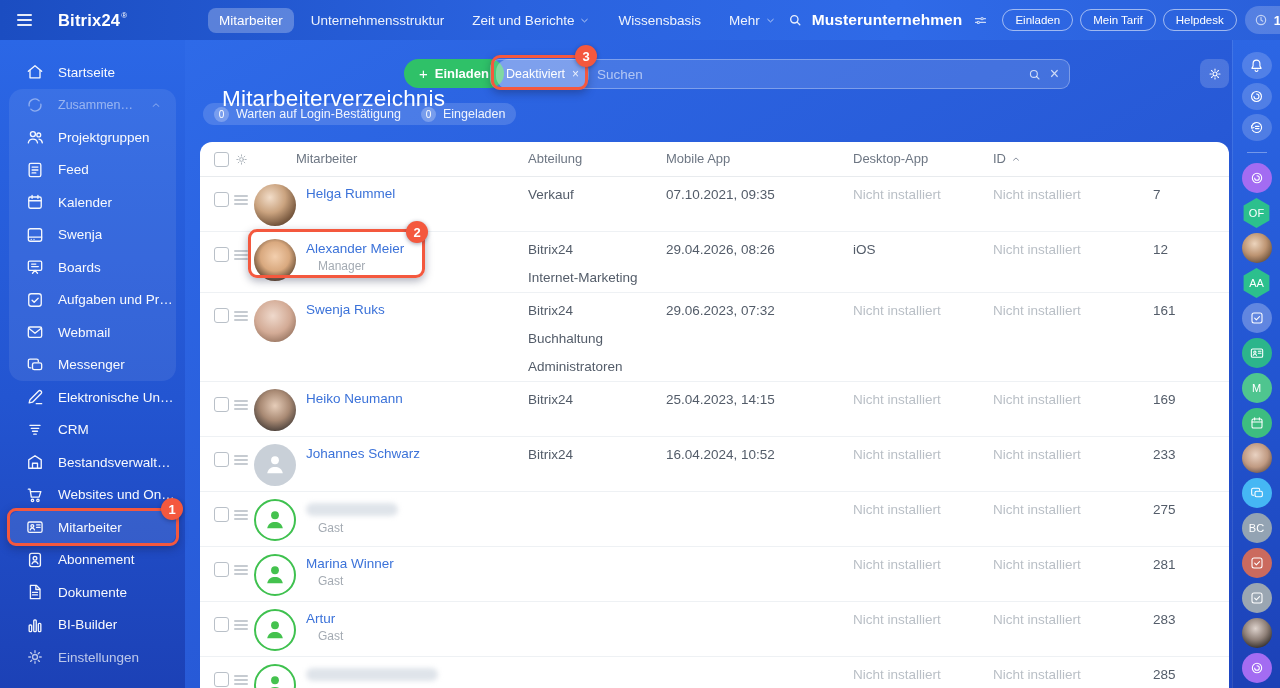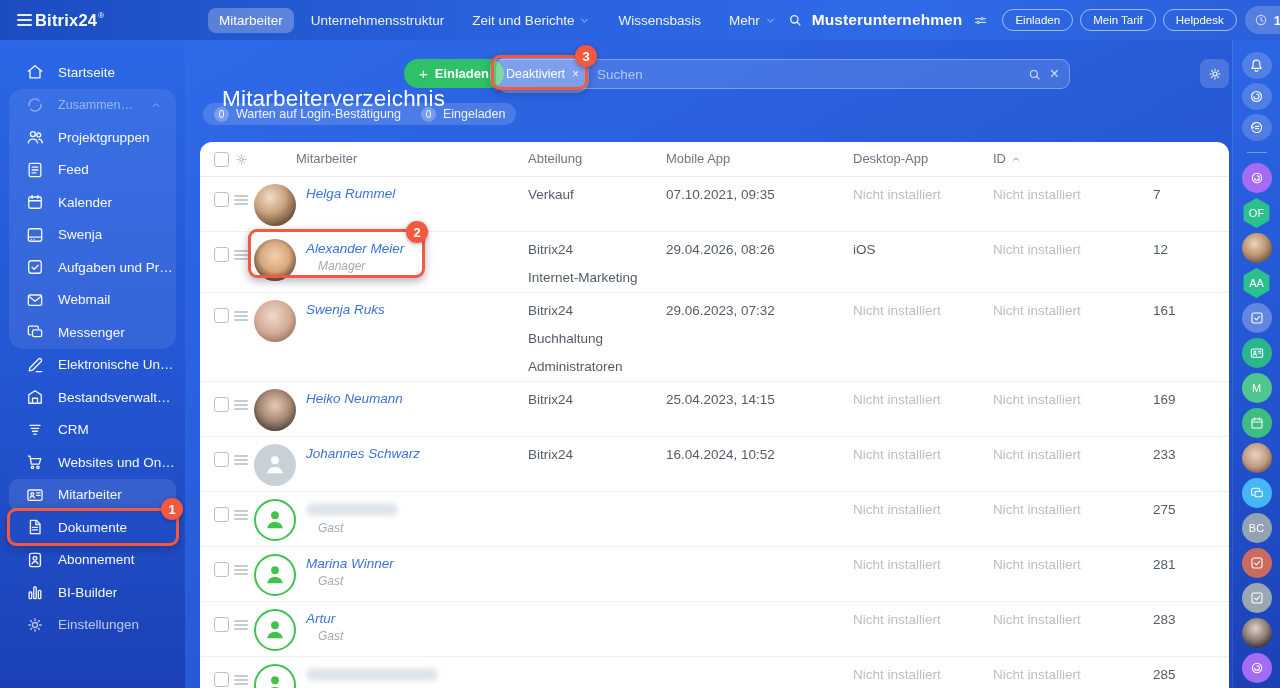--- a/index.html
+++ b/index.html
@@ -11,21 +11,21 @@
     -webkit-font-smoothing: antialiased;
   }
   svg { display:block; }
 
   
   .topbar{
     position:absolute; left:0; top:0; width:1280px; height:40px;
     background:linear-gradient(90deg,#1b4dc1 0%,#2a62de 40%,#2f6ae8 70%,#2a60da 100%);
     display:flex; align-items:center; color:#fff; z-index:5;
   }
-  .tb-left{ width:185px; display:flex; align-items:center; gap:3px; padding-left:17px; flex:0 0 auto;}
+  .tb-left{ width:185px; display:flex; align-items:center; gap:26px; padding-left:17px; flex:0 0 auto;}
   .burger{ display:flex; flex-direction:column; gap:3.5px; cursor:pointer; }
   .burger i{ display:block; width:15px; height:1.8px; background:rgba(255,255,255,.9); border-radius:1px;}
   .logo{ font-size:16.5px; font-weight:700; letter-spacing:.2px; white-space:nowrap;}
   .logo sup{ font-size:8px; font-weight:400; vertical-align:8px; margin-left:1px;}
   .tb-tabs{ display:flex; align-items:center; gap:6px; margin-left:23px;}
   .tab{ display:flex; align-items:center; gap:5px; padding:5px 11px; border-radius:8px;
         font-size:13.5px; color:rgba(255,255,255,.92); cursor:pointer; white-space:nowrap;}
   .tab.active{ background:rgba(255,255,255,.26); color:#fff;}
   .tab svg{ opacity:.8;}
   .tb-right{ margin-left:auto; display:flex; align-items:center; gap:8px; padding-right:12px;}
@@ -66,21 +66,21 @@
     z-index:1;
   }
   .page-title{ position:absolute; left:37px; top:59px; transform:translateY(-50%);
     font-size:22.5px; font-weight:400; color:#fff; letter-spacing:.2px;}
   .btn-invite{ position:absolute; left:219px; top:19px; height:29px; border-radius:16px;
     background:#2fc168; color:#fff; display:flex; align-items:center; gap:7px; padding:0 15px;
     font-size:13px; font-weight:600; cursor:pointer; border:none;}
   .hd-search{ position:absolute; left:305px; top:19px; width:580px; height:30px;
     background:rgba(255,255,255,.13); border:1px solid rgba(255,255,255,.3); border-radius:9px;
     display:flex; align-items:center; padding:0 10px 0 5px;}
-  .chip{ background:rgba(255,255,255,.3); border-radius:13px; height:37px; display:flex;
+  .chip{ background:rgba(255,255,255,.3); border-radius:13px; height:30px; display:flex;
     align-items:center; gap:7px; padding:0 10px; color:#fff; font-size:12.5px; cursor:pointer; flex:0 0 auto;}
   .chip .x{ font-size:12px; opacity:.85; cursor:pointer;}
   .hd-search input{ flex:1; background:transparent; border:none; outline:none; color:#fff;
     font-size:13.5px; padding:0 8px; font-family:inherit;}
   .hd-search input::placeholder{ color:rgba(255,255,255,.58);}
   .hd-search .sic{ display:flex; align-items:center; gap:8px; color:rgba(255,255,255,.75);}
   .hd-search .sic .x2{ font-size:16px; line-height:1; cursor:pointer;}
   .btn-gear{ position:absolute; left:1015px; top:19px; width:29px; height:29px; border-radius:8px;
     background:rgba(255,255,255,.17); display:flex; align-items:center; justify-content:center;
     color:#fff; cursor:pointer;}
@@ -109,21 +109,21 @@
   .drag i{ display:block; width:14px; height:1.6px; background:#c6cbd1; border-radius:1px;}
   .empcell{ display:flex; gap:10px; padding-top:5px;}
   .avatar{ width:42px; height:42px; border-radius:50%; flex:0 0 auto; margin-top:2px;
     display:flex; align-items:center; justify-content:center;}
   .av-guest{ background:#fff; border:2px solid #3fc14f; color:#44c24e;}
   .av-sil{ background:#c9d0d8; color:#fff;}
   .av-f1{ background:radial-gradient(circle at 38% 32%, #f2ddc9 0%, #caa37f 40%, #7a5a40 72%, #47342a 100%);}
   .av-m1{ background:radial-gradient(circle at 50% 42%, #f3cfae 0%, #d9a97f 45%, #5f4630 78%, #2f2418 100%);}
   .av-f2{ background:radial-gradient(circle at 45% 38%, #efd9cc 0%, #d3ab96 50%, #8f6d59 85%, #6b5244 100%);}
   .av-m2{ background:radial-gradient(circle at 50% 40%, #e6cdb9 0%, #a98a74 45%, #4a403a 80%, #2c2723 100%);}
-  .nameblock{ padding-top:3px; min-width:0;font-style:italic;}
+  .nameblock{ padding-top:3px; min-width:0;}
   .pname{ font-size:13.5px; color:#3b72d9; cursor:pointer; line-height:18px; white-space:nowrap;}
   .psub{ font-size:12px; color:#a4abb3; line-height:17px;margin-left:12px;}
   .blurbar{ display:inline-block; height:13px; border-radius:7px; background:#dfe4ea;
     filter:blur(2.5px); margin-top:3px;}
   .cell{ font-size:13.5px; color:#535c69; line-height:28px; padding-top:4px; white-space:nowrap;}
   .cell.muted{ color:#b9bfc6;}
   .sorticon{ color:#8b93a0;}
 
   
   .rail{ position:absolute; left:1232px; top:40px; width:48px; height:648px;
@@ -283,20 +283,29 @@
           <svg viewBox="0 0 24 24" width="20" height="20" fill="none" stroke="currentColor" stroke-width="1.6" stroke-linecap="round" stroke-linejoin="round">
             <rect x="4" y="4.5" width="16" height="15" rx="2.5"></rect>
             <path d="M4 14.5h16M7.5 17.2h.01M10.8 17.2h.01"></path>
           </svg>
         </span>
         <span class="side-label">Swenja</span>
       </div>
       <div class="side-item">
         <span class="side-ico">
           <svg viewBox="0 0 24 24" width="20" height="20" fill="none" stroke="currentColor" stroke-width="1.6" stroke-linecap="round" stroke-linejoin="round">
+            <rect x="4" y="5" width="16" height="11" rx="1.5"></rect>
+            <path d="m9 19.5 3-3.5 3 3.5M8 8.5h5M8 11.5h8"></path>
+          </svg>
+        </span>
+        <span class="side-label">Boards</span>
+      </div>
+      <div class="side-item">
+        <span class="side-ico">
+          <svg viewBox="0 0 24 24" width="20" height="20" fill="none" stroke="currentColor" stroke-width="1.6" stroke-linecap="round" stroke-linejoin="round">
             <rect x="4.5" y="4.5" width="15" height="15" rx="3"></rect>
             <path d="m8.5 12.2 2.5 2.6 4.8-5"></path>
           </svg>
         </span>
         <span class="side-label">Aufgaben und Projek...</span>
       </div>
       <div class="side-item">
         <span class="side-ico">
           <svg viewBox="0 0 24 24" width="20" height="20" fill="none" stroke="currentColor" stroke-width="1.6" stroke-linecap="round" stroke-linejoin="round">
             <rect x="4" y="6" width="16" height="12.5" rx="2"></rect>
@@ -320,33 +329,33 @@
         <svg viewBox="0 0 24 24" width="20" height="20" fill="none" stroke="currentColor" stroke-width="1.6" stroke-linecap="round" stroke-linejoin="round">
           <path d="m5 19 1-3.8L16.4 4.8a1.8 1.8 0 0 1 2.6 0l.4.4a1.8 1.8 0 0 1 0 2.6L9 18.2 5 19Z"></path>
           <path d="M13.5 20H20"></path>
         </svg>
       </span>
       <span class="side-label">Elektronische Untersc...</span>
     </div>
     <div class="side-item">
       <span class="side-ico">
         <svg viewBox="0 0 24 24" width="20" height="20" fill="none" stroke="currentColor" stroke-width="1.6" stroke-linecap="round" stroke-linejoin="round">
+          <path d="M6 6.5h12M7.5 10h9M9 13.5h6M10.5 17h3"></path>
+        </svg>
+      </span>
+      <span class="side-label">CRM</span>
+    </div>
+    <div class="side-item">
+      <span class="side-ico">
+        <svg viewBox="0 0 24 24" width="20" height="20" fill="none" stroke="currentColor" stroke-width="1.6" stroke-linecap="round" stroke-linejoin="round">
           <path d="M4.5 9.5 12 4.5l7.5 5v10h-15Z"></path>
           <path d="M9 19.5v-6h6v6"></path>
         </svg>
       </span>
       <span class="side-label">Bestandsverwaltung</span>
-    </div>
-    <div class="side-item">
-      <span class="side-ico">
-        <svg viewBox="0 0 24 24" width="20" height="20" fill="none" stroke="currentColor" stroke-width="1.6" stroke-linecap="round" stroke-linejoin="round">
-          <path d="M6 6.5h12M7.5 10h9M9 13.5h6M10.5 17h3"></path>
-        </svg>
-      </span>
-      <span class="side-label">CRM</span>
     </div>
     <div class="side-item">
       <span class="side-ico">
         <svg viewBox="0 0 24 24" width="20" height="20" fill="none" stroke="currentColor" stroke-width="1.6" stroke-linecap="round" stroke-linejoin="round">
           <path d="M4 5h2l1.6 9.5h9.3L19 8H7"></path>
           <circle cx="9" cy="18.5" r="1.4"></circle>
           <circle cx="15.5" cy="18.5" r="1.4"></circle>
         </svg>
       </span>
       <span class="side-label">Websites und Onlines...</span>
@@ -357,35 +366,35 @@
           <rect x="3.5" y="6" width="17" height="12.5" rx="2"></rect>
           <circle cx="8.8" cy="10.8" r="1.7"></circle>
           <path d="M6.3 15.5c.4-1.4 1.3-2.1 2.5-2.1s2.1.7 2.5 2.1M14 9.5h4M14 12.5h4"></path>
         </svg>
       </span>
       <span class="side-label">Mitarbeiter</span>
     </div>
     <div class="side-item">
       <span class="side-ico">
         <svg viewBox="0 0 24 24" width="20" height="20" fill="none" stroke="currentColor" stroke-width="1.6" stroke-linecap="round" stroke-linejoin="round">
-          <path d="M6.5 4h7L18 8.5V20H6.5Z"></path>
-          <path d="M13 4.5V9h4.5M9 12.5h6M9 15.5h6"></path>
-        </svg>
-      </span>
-      <span class="side-label">Dokumente</span>
-    </div>
-    <div class="side-item">
-      <span class="side-ico">
-        <svg viewBox="0 0 24 24" width="20" height="20" fill="none" stroke="currentColor" stroke-width="1.6" stroke-linecap="round" stroke-linejoin="round">
           <rect x="5.5" y="4" width="13" height="16" rx="2.5"></rect>
           <circle cx="12" cy="10" r="2.2"></circle>
           <path d="M8.5 16.5c.6-1.8 1.9-2.7 3.5-2.7s2.9.9 3.5 2.7"></path>
         </svg>
       </span>
       <span class="side-label">Abonnement</span>
+    </div>
+    <div class="side-item">
+      <span class="side-ico">
+        <svg viewBox="0 0 24 24" width="20" height="20" fill="none" stroke="currentColor" stroke-width="1.6" stroke-linecap="round" stroke-linejoin="round">
+          <path d="M6.5 4h7L18 8.5V20H6.5Z"></path>
+          <path d="M13 4.5V9h4.5M9 12.5h6M9 15.5h6"></path>
+        </svg>
+      </span>
+      <span class="side-label">Dokumente</span>
     </div>
     <div class="side-item">
       <span class="side-ico">
         <svg viewBox="0 0 24 24" width="20" height="20" fill="none" stroke="currentColor" stroke-width="1.6" stroke-linecap="round" stroke-linejoin="round">
           <rect x="5" y="12" width="3" height="8" rx="1"></rect>
           <rect x="10.5" y="6" width="3" height="14" rx="1"></rect>
           <rect x="16" y="10" width="3" height="10" rx="1"></rect>
         </svg>
       </span>
       <span class="side-label">BI-Builder</span>

